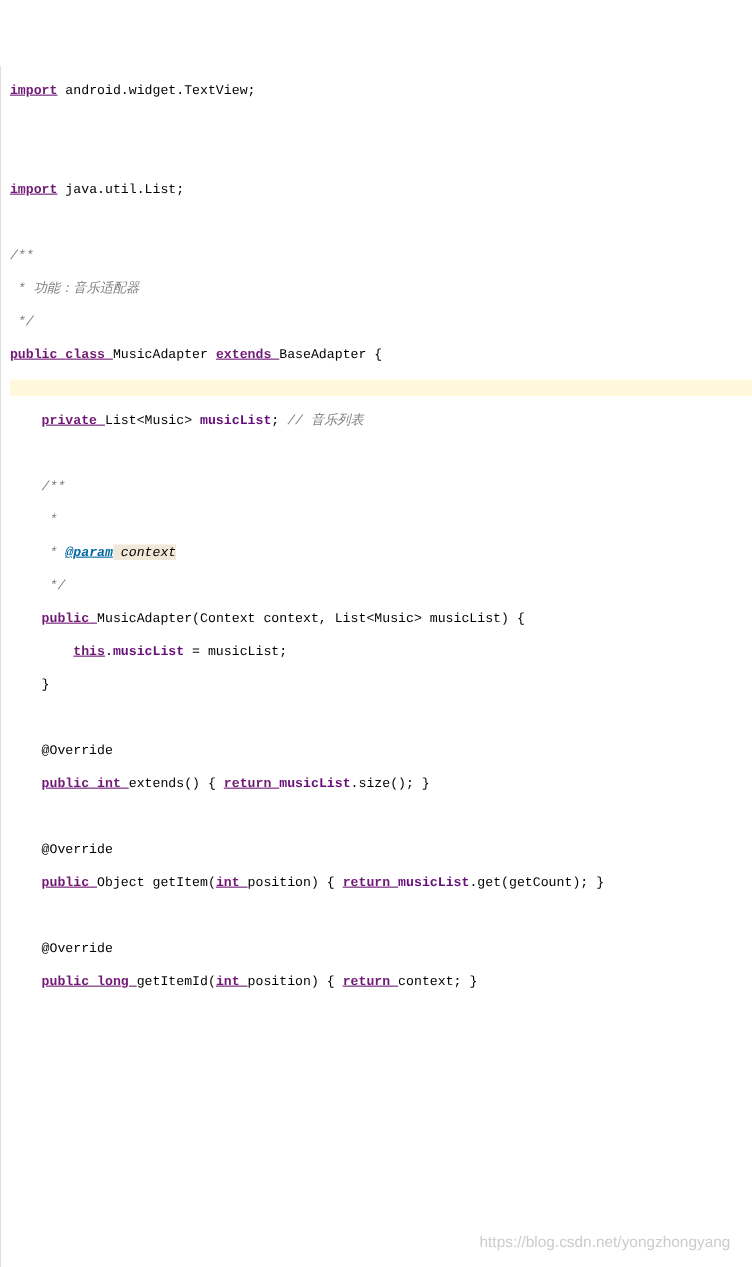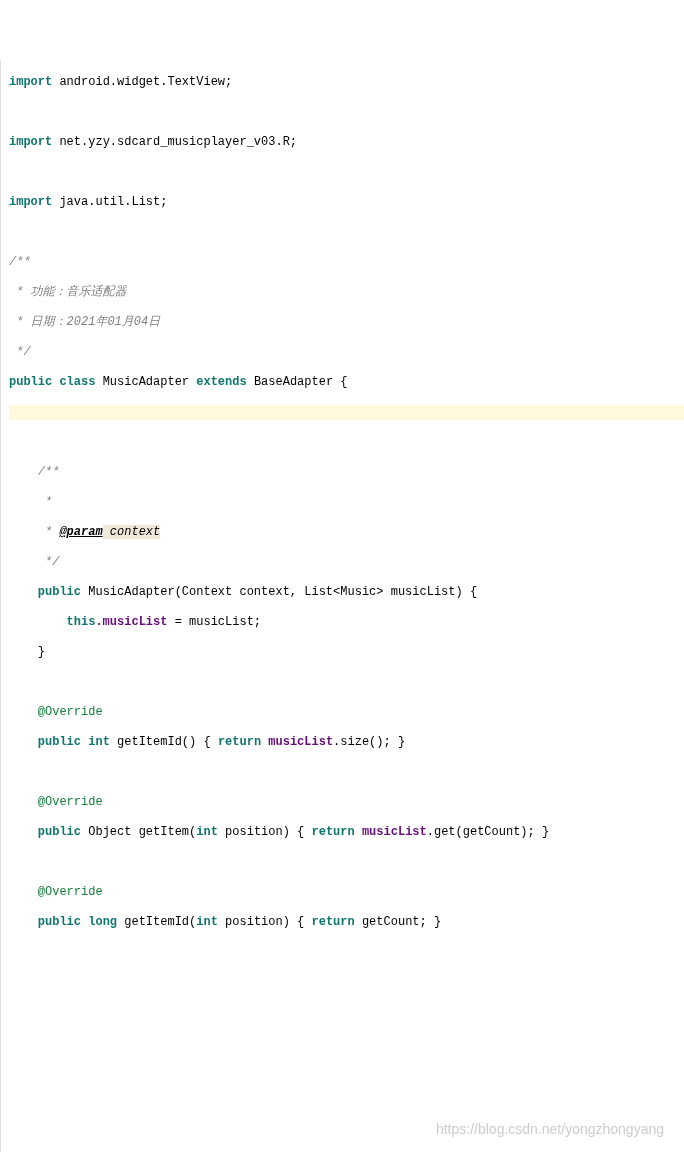--- a/index.html
+++ b/index.html
@@ -12,72 +12,71 @@
       white-space: pre;
       overflow-x: auto;
     }
     .code-container {
       position: relative;
       padding-left: 8px;
       border-left: 1px solid #e0e0e0;
       width: 684px;
     }
     .line { display: block; }
-    .kw { color: #0f766e; font-weight: bold; }
+    .kw { color: #701a75; font-weight: bold; text-decoration: underline; }
     .comment { color: #808080; font-style: italic; }
-    .doc-tag { color: #000000; font-weight: bold; font-style: italic; text-decoration: underline; }
+    .doc-tag { color: #0369a1; font-weight: bold; font-style: italic; text-decoration: underline; }
     .doc-param { background: #f0e8d8; font-style: italic; }
-    .annotation { color: #15803d; }
+    .annotation { color: #000000; }
     .field { color: #660e7a; font-weight: bold; }
     .highlight-line { background: #fff8dc; display: block; }
     .watermark {
       position: fixed;
       bottom: 15px;
       right: 20px;
       color: #cccccc;
       font-size: 14px;
       font-family: Arial, sans-serif;
       font-style: normal;
     }
   </style>
 </head>
 <body>
 
 
 
 <div class="code-container">
 <span class="line"><span class="kw">import</span><span> android.widget.TextView;</span></span>
 <span class="line"> </span>
-<span class="line"><span class="kw">import</span><span> net.yzy.sdcard_musicplayer_v03.R;</span></span>
 <span class="line"> </span>
 <span class="line"><span class="kw">import</span><span> java.util.List;</span></span>
 <span class="line"> </span>
 <span class="line"><span class="comment">/**</span></span>
 <span class="line"><span class="comment"> * 功能：音乐适配器</span></span>
-<span class="line"><span class="comment"> * 日期：2021年01月04日</span></span>
 <span class="line"><span class="comment"> */</span></span>
 <span class="line"><span class="kw">public </span><span class="kw">class </span><span>MusicAdapter </span><span class="kw">extends </span><span>BaseAdapter {</span></span>
 <span class="highlight-line"> </span>
+<span class="line">    <span class="kw">private </span><span>List&lt;Music&gt; </span><span class="field">musicList</span><span>; </span><span class="comment">// 音乐列表</span></span>
 <span class="line"> </span>
 <span class="line">    <span class="comment">/**</span></span>
 <span class="line">    <span class="comment"> *</span></span>
 <span class="line">    <span class="comment"> * </span><span class="doc-tag">@param</span><span class="doc-param"> context</span></span>
 <span class="line">    <span class="comment"> */</span></span>
 <span class="line">    <span class="kw">public </span><span>MusicAdapter(Context context, List&lt;Music&gt; musicList) {</span></span>
 <span class="line">        <span class="kw">this</span><span class="field">.musicList</span><span> = musicList;</span></span>
 <span class="line">    <span>}</span></span>
 <span class="line"> </span>
 <span class="line">    <span class="annotation">@Override</span></span>
-<span class="line">    <span class="kw">public </span><span class="kw">int </span><span>getItemId() { </span><span class="kw">return </span><span class="field">musicList</span><span>.size(); }</span></span>
+<span class="line">    <span class="kw">public </span><span class="kw">int </span><span>extends() { </span><span class="kw">return </span><span class="field">musicList</span><span>.size(); }</span></span>
 <span class="line"> </span>
 <span class="line">    <span class="annotation">@Override</span></span>
 <span class="line">    <span class="kw">public </span><span>Object getItem(</span><span class="kw">int </span><span>position) { </span><span class="kw">return </span><span class="field">musicList</span><span>.get(getCount); }</span></span>
 <span class="line"> </span>
 <span class="line">    <span class="annotation">@Override</span></span>
-<span class="line">    <span class="kw">public </span><span class="kw">long </span><span>getItemId(</span><span class="kw">int </span><span>position) { </span><span class="kw">return </span><span>getCount; }</span></span>
+<span class="line">    <span class="kw">public </span><span class="kw">long </span><span>getItemId(</span><span class="kw">int </span><span>position) { </span><span class="kw">return </span><span>context; }</span></span>
 <span class="line"> </span>
 
 
 
 
 
 
 
 
 

